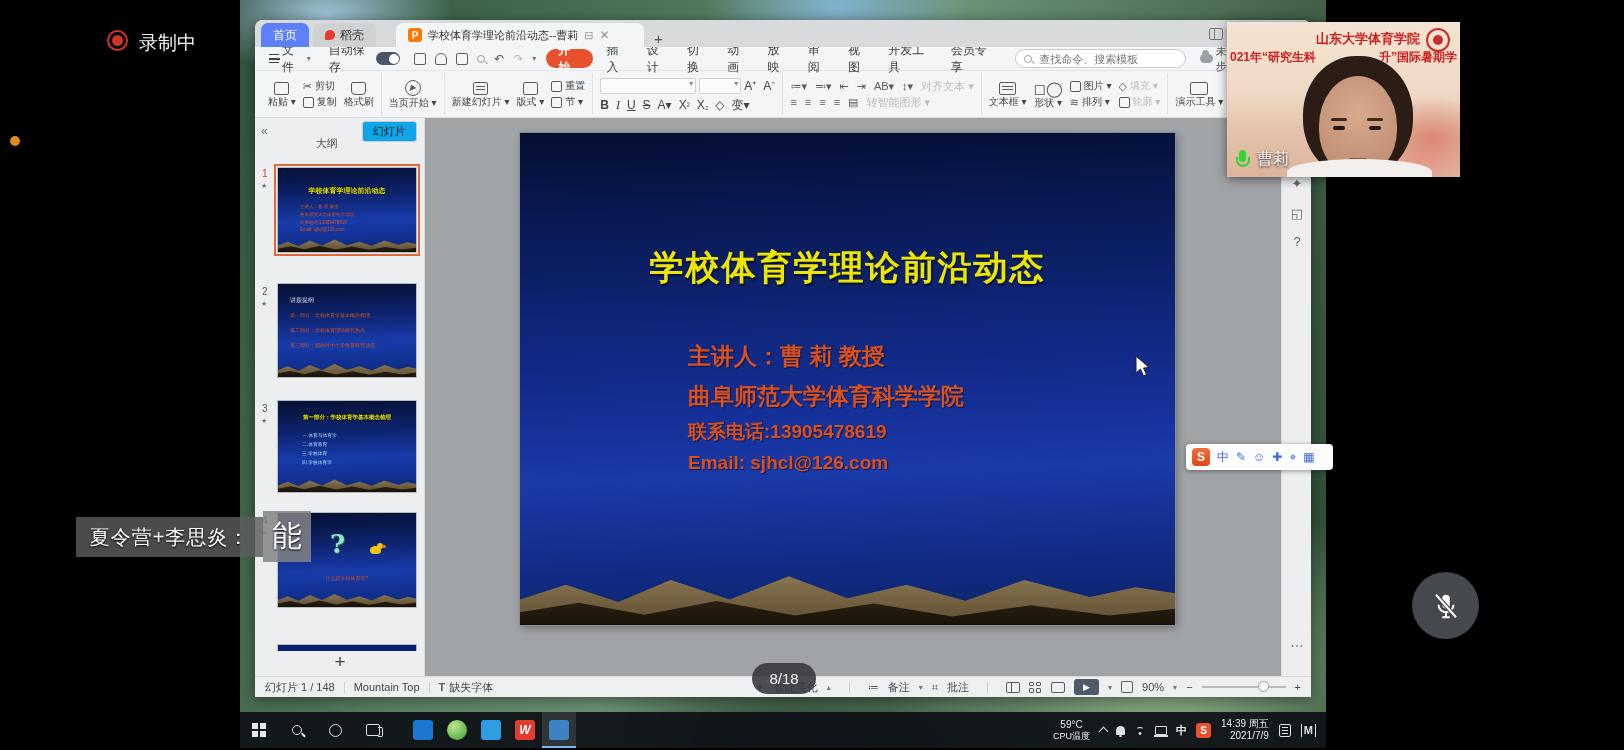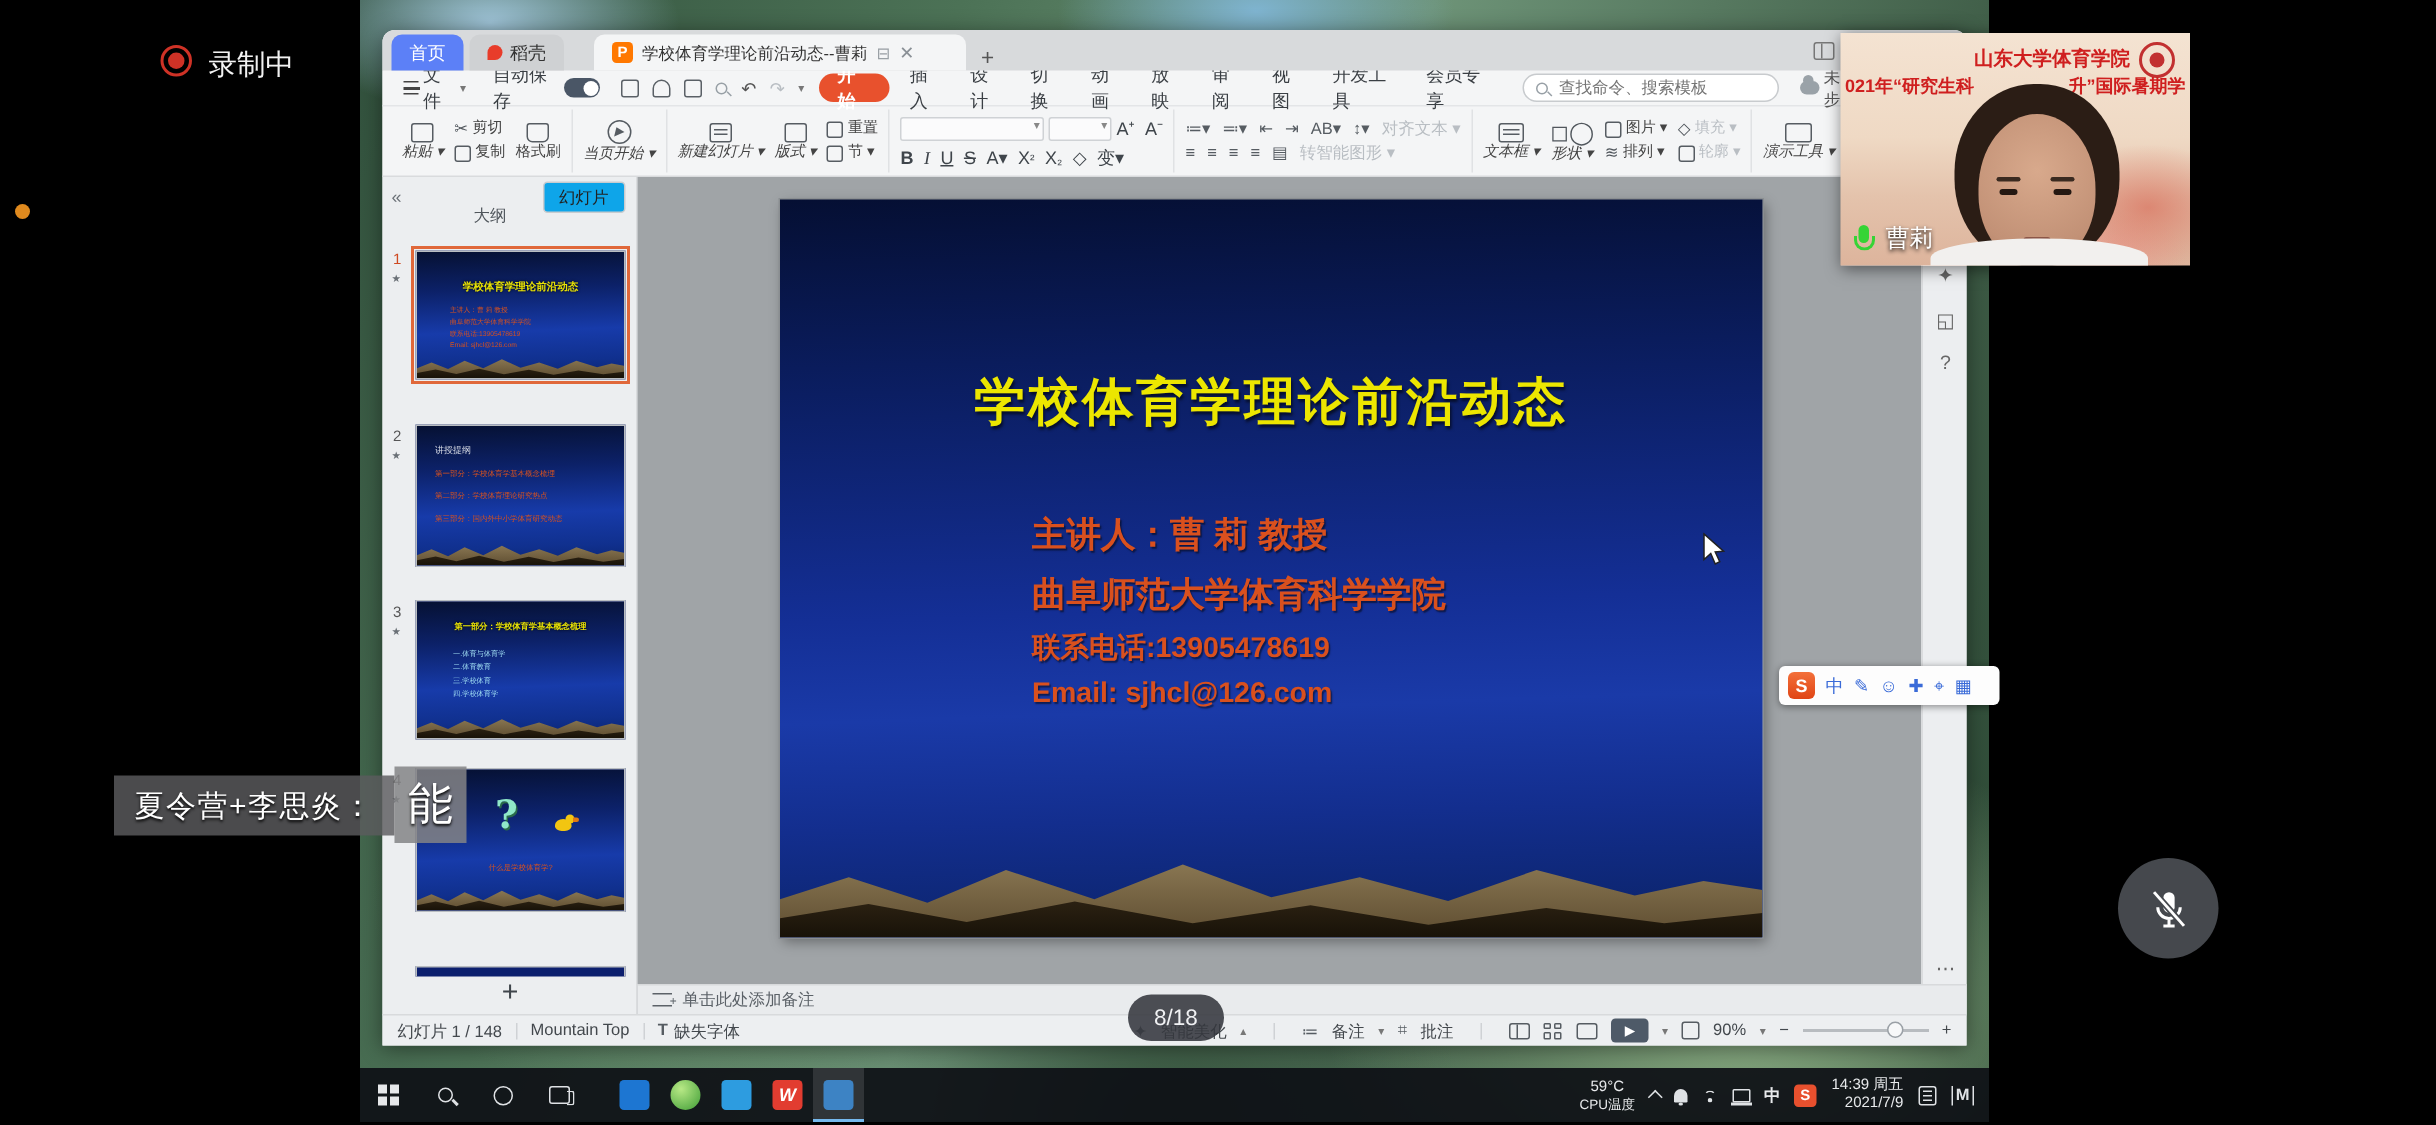--- a/index.html
+++ b/index.html
@@ -67,21 +67,21 @@
   .fontsel{width:96px;height:16px;border:1px solid #cfd2d5;background:#fbfbfc;border-radius:2px;position:relative;}
   .fontsel.sm{width:42px;}
   .fontsel:after{content:"▾";position:absolute;right:2px;top:1px;font-size:8px;color:#888;}
   .fmt{display:flex;gap:7px;align-items:center;color:#3f454b;font-size:12px;}
   .fmt b{font-weight:bold;}
   .fmt .it{font-style:italic;font-family:"Liberation Serif",serif;}
   .fmt .un{text-decoration:underline;}
   .fmt .st{text-decoration:line-through;}
   .sup{font-size:9px;}
   .muted{color:#b9bec3;}
-  .rlabel{white-space:nowrap;font-style:italic;}
+  .rlabel{white-space:nowrap;}
 
   
   .content{position:absolute;left:0;top:98px;width:1056px;height:558px;display:flex;}
   
   .panel{width:170px;background:#eceef0;border-right:1px solid #dadcde;position:relative;}
   .panel-head{display:flex;align-items:center;height:26px;padding:0 6px;gap:14px;}
   .chev2{color:#6a7076;font-size:12px;letter-spacing:-2px;}
   .ptab{font-size:11px;color:#50565c;padding:2px 10px;}
   .ptab.sel{background:#0ea5e9;border:1px solid #c9cccf;border-radius:3px;color:#222;}
   .thumb{position:absolute;left:22px;width:140px;background:#0d1f6e;border:1px solid #b9bdc1;overflow:hidden;}
@@ -524,24 +524,20 @@
         </div>
 
         <div class="sidebar">
           <span class="sb-ic" style="top:58px;">✦</span>
           <span class="sb-ic" style="top:88px;">◱</span>
           <span class="sb-ic" style="top:116px;">?</span>
           <span class="sb-ic" style="top:520px;">⋯</span>
         </div>
       </div>
 
-      <div class="notesbar">
-        <i class="notes-ic"></i>
-        <span>单击此处添加备注</span>
-      </div>
 
       <div class="statusbar">
         <span>幻灯片 1 / 148</span>
         <span class="st-sep"></span>
         <span>Mountain Top</span>
         <span class="st-sep"></span>
         <span style="font-weight:bold;color:#565c62;">T</span>
         <span style="margin-left:4px;">缺失字体</span>
         <span class="st-right">
           <span class="vicon">✦</span>

